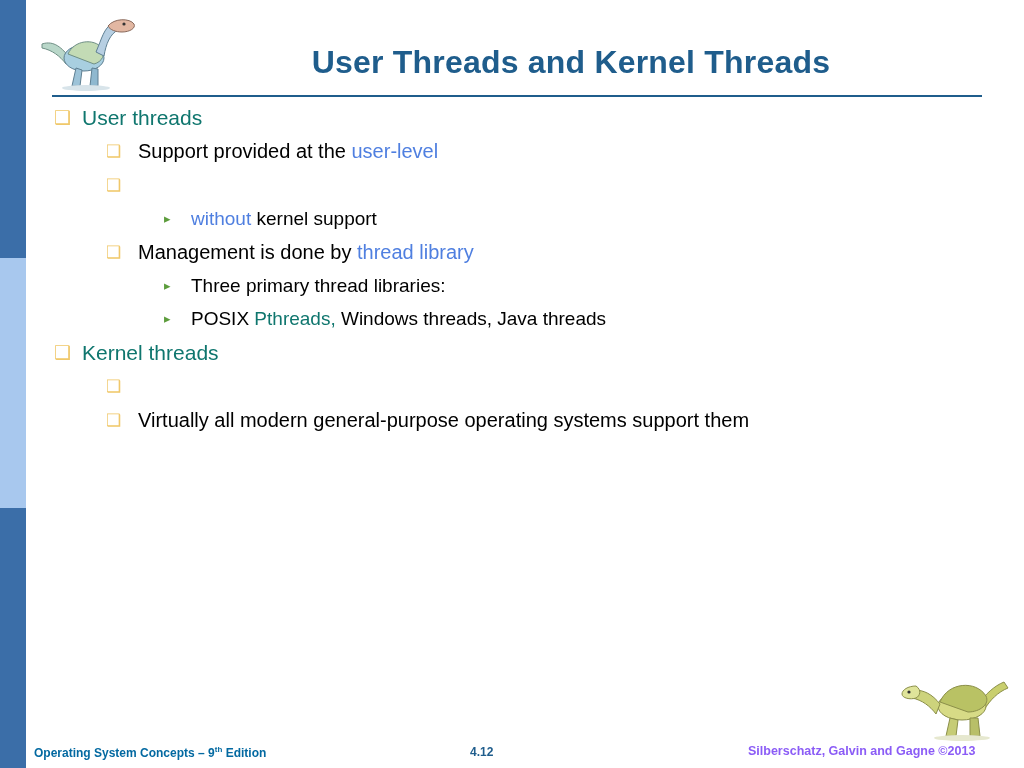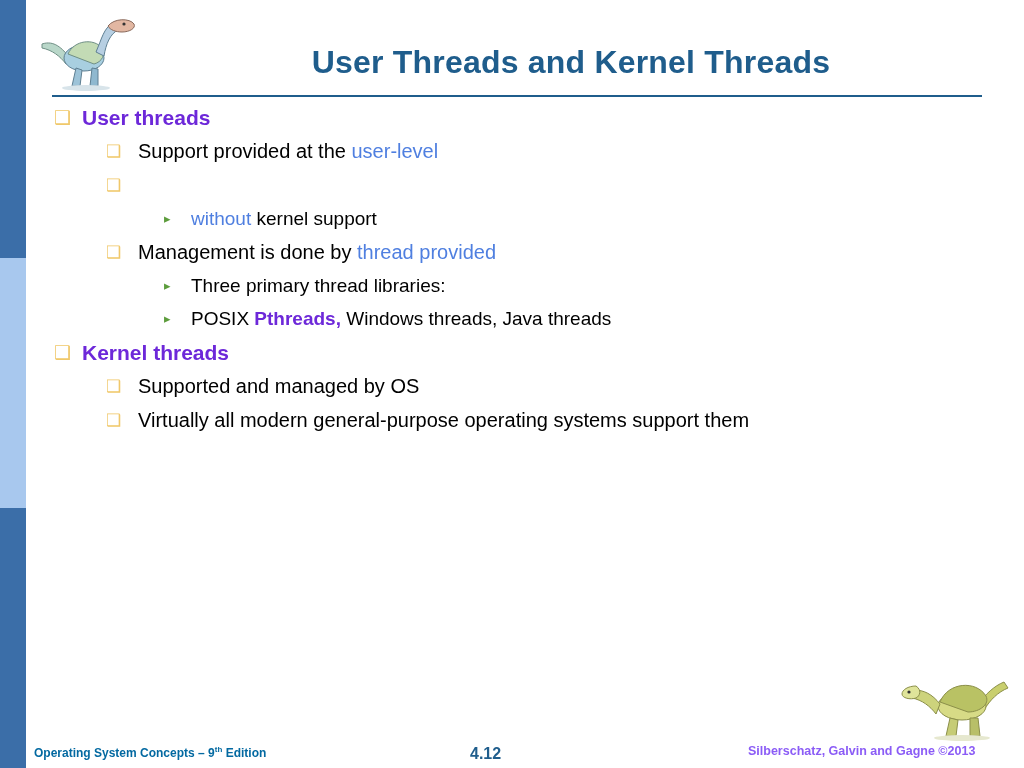--- a/index.html
+++ b/index.html
@@ -154,37 +154,37 @@
     font-size: 13px;
     line-height: 26px;
   }
   .lvl3 .txt {
     font-size: 19px;
     color: #000000;
     line-height: 26px;
   }
 
   .blue { color: #4f7fe0; }
-  .blue-strong { color: #6d28d9; font-weight: bold; }
+  .blue-strong { color: #0f766e; font-weight: normal; }
 
   
   .footer-left {
     position: absolute;
     left: 34px;
     top: 745px;
     font-size: 12px;
     font-weight: bold;
     color: #0369a1;
     white-space: nowrap;
   }
   .footer-center {
     position: absolute;
     left: 470px;
     top: 745px;
-    font-size: 16px;
+    font-size: 12px;
     font-weight: bold;
     color: #1f5d8c;
   }
   .footer-right {
     position: absolute;
     left: 748px;
     top: 744px;
     font-size: 12.5px;
     font-weight: bold;
     color: #8b5cf6;
@@ -243,37 +243,36 @@
     </div>
     <div class="bullet-row lvl2">
       <span class="marker">❑</span>
     </div>
     <div class="bullet-row lvl3">
       <span class="marker">▸</span>
       <span class="txt"><span class="blue">without</span><span> kernel support</span></span>
     </div>
     <div class="bullet-row lvl2">
       <span class="marker">❑</span>
-      <span class="txt"><span>Management is done by </span><span class="blue">thread provided</span></span>
+      <span class="txt"><span>Management is done by </span><span class="blue">thread library</span></span>
     </div>
     <div class="bullet-row lvl3">
       <span class="marker">▸</span>
       <span class="txt"><span>Three primary thread libraries:</span></span>
     </div>
     <div class="bullet-row lvl3">
       <span class="marker">▸</span>
       <span class="txt"><span>POSIX </span><span class="blue-strong">Pthreads,</span><span> Windows threads, Java threads</span></span>
     </div>
     <div class="bullet-row lvl1">
       <span class="marker">❑</span>
       <span class="txt"><span class="blue-strong">Kernel threads</span></span>
     </div>
     <div class="bullet-row lvl2">
       <span class="marker">❑</span>
-      <span class="txt"><span>Supported and managed by OS</span></span>
     </div>
     <div class="bullet-row lvl2">
       <span class="marker">❑</span>
       <span class="txt"><span>Virtually all modern general-purpose operating systems support them</span></span>
     </div>
   </div>
 
 <div class="dino-bottom">
   <svg viewBox="0 0 112 82" width="112" height="82" xmlns="http://www.w3.org/2000/svg">
     <g>

